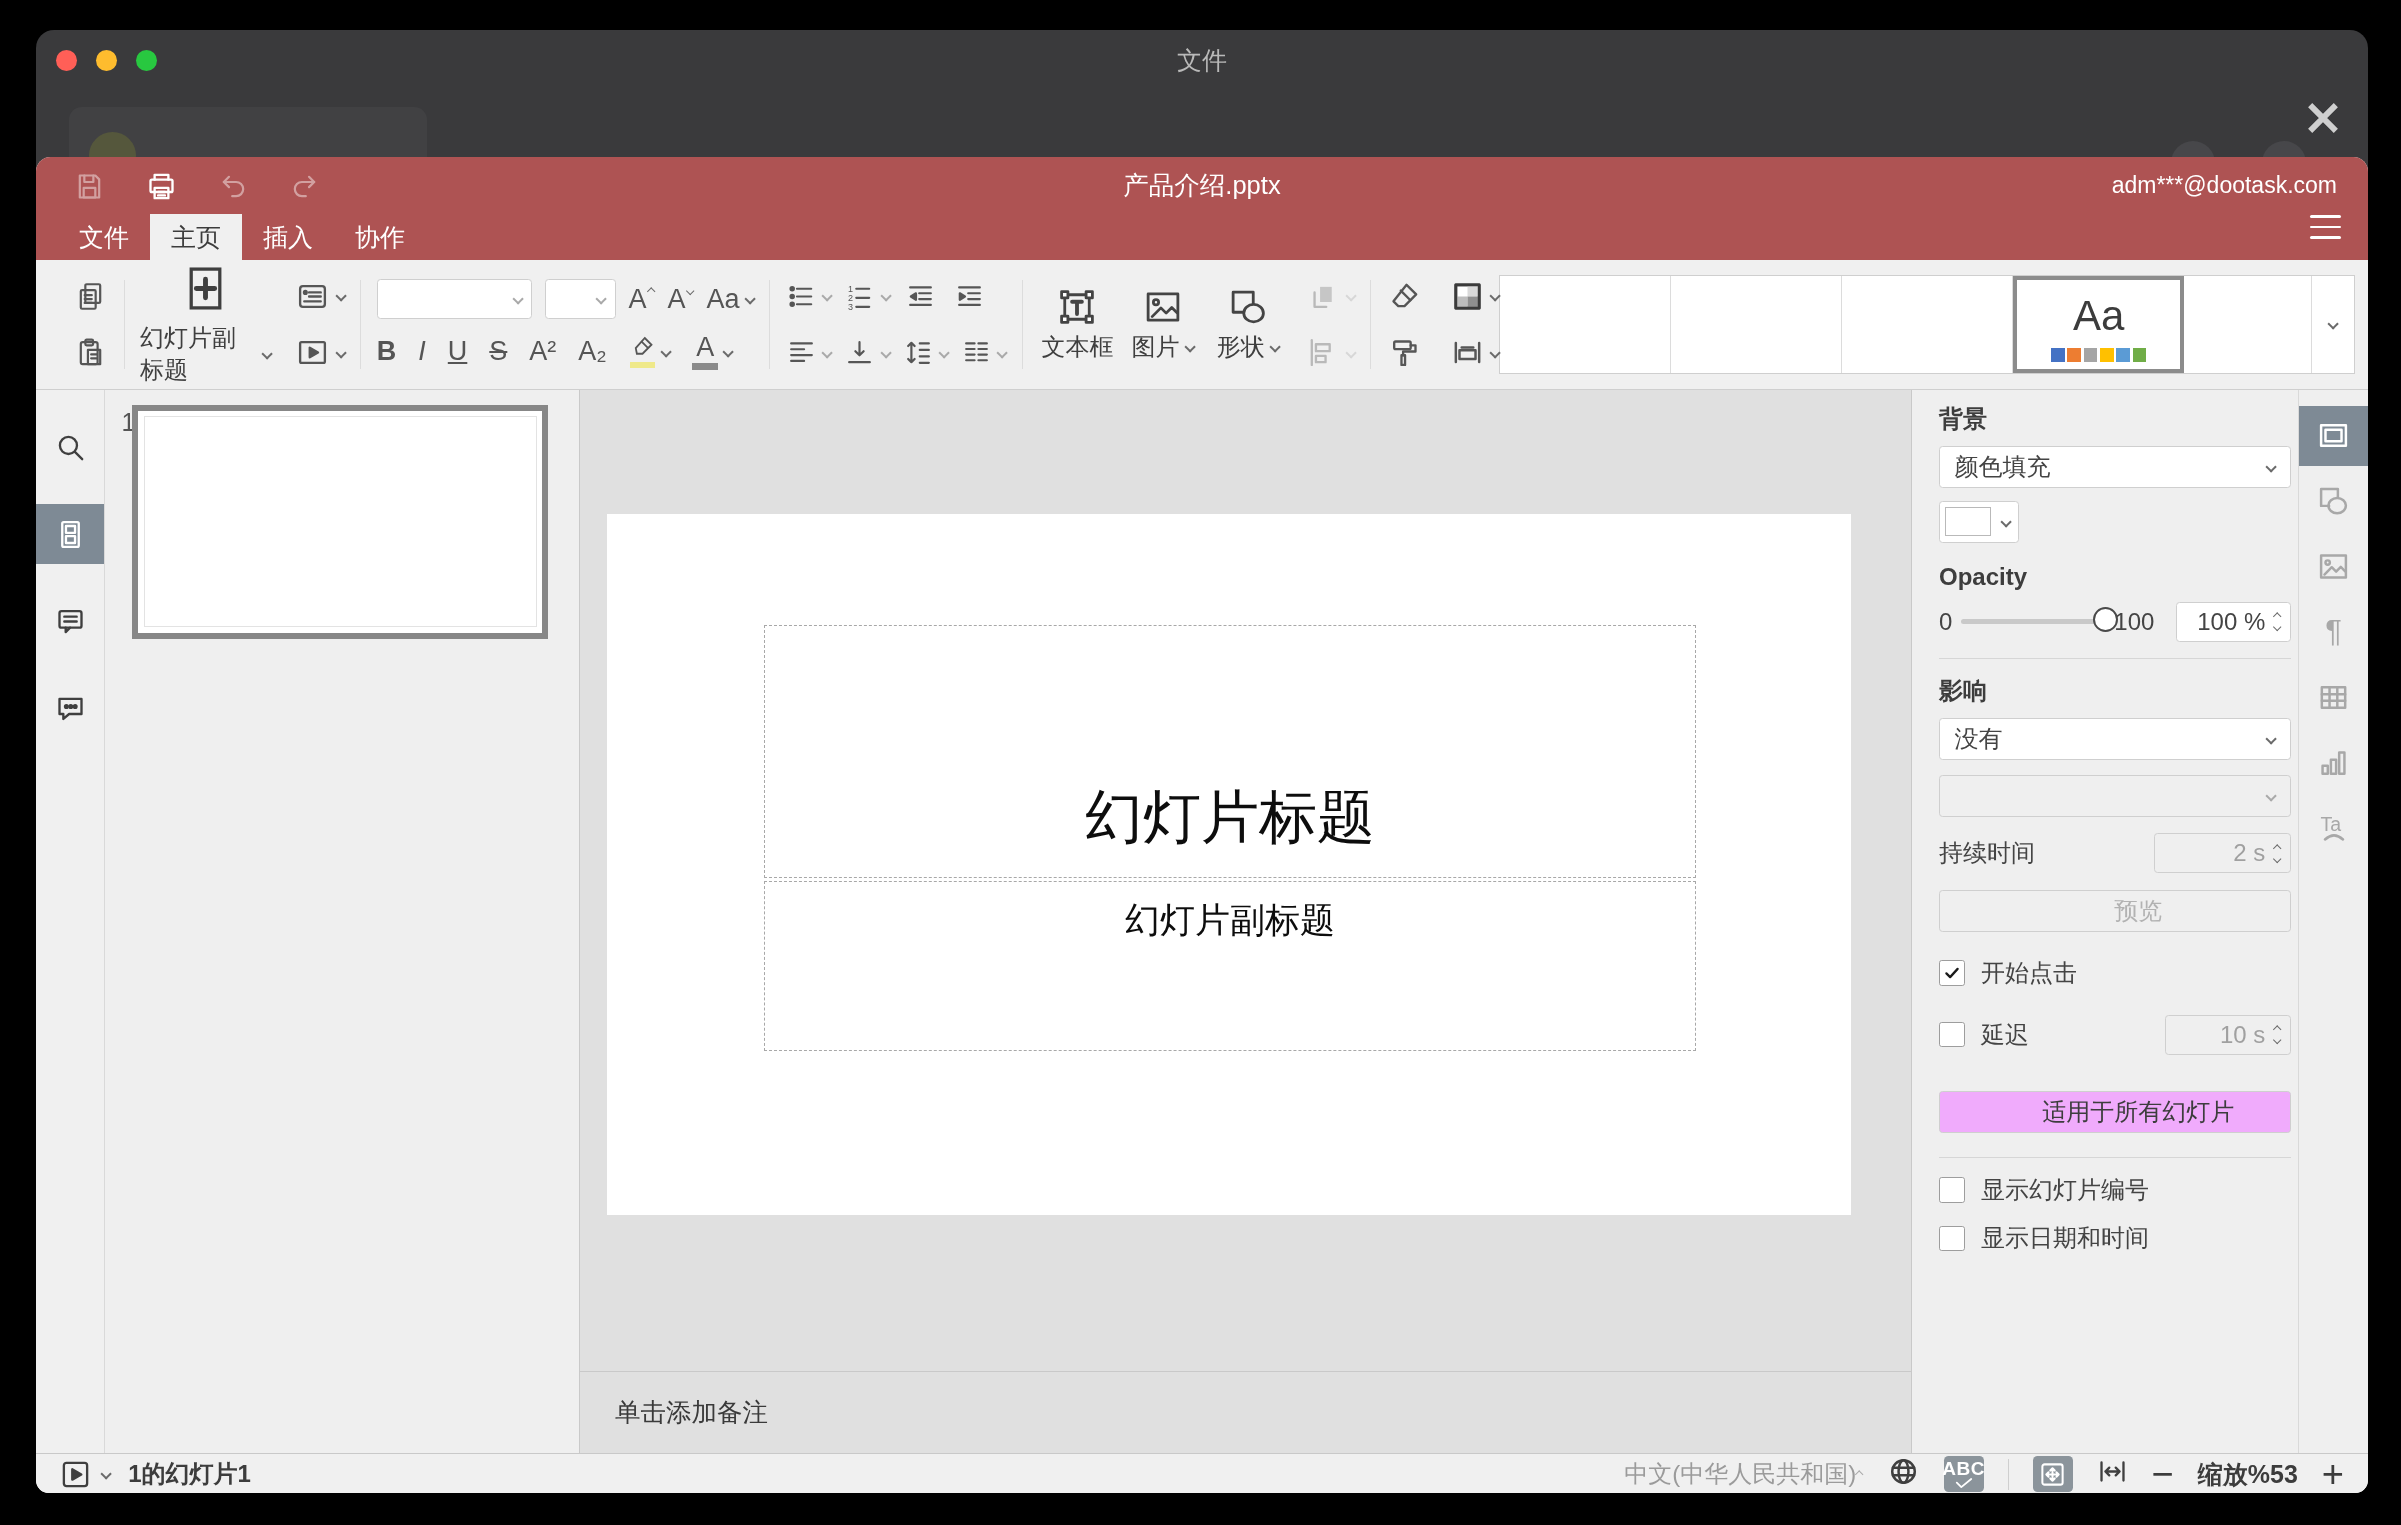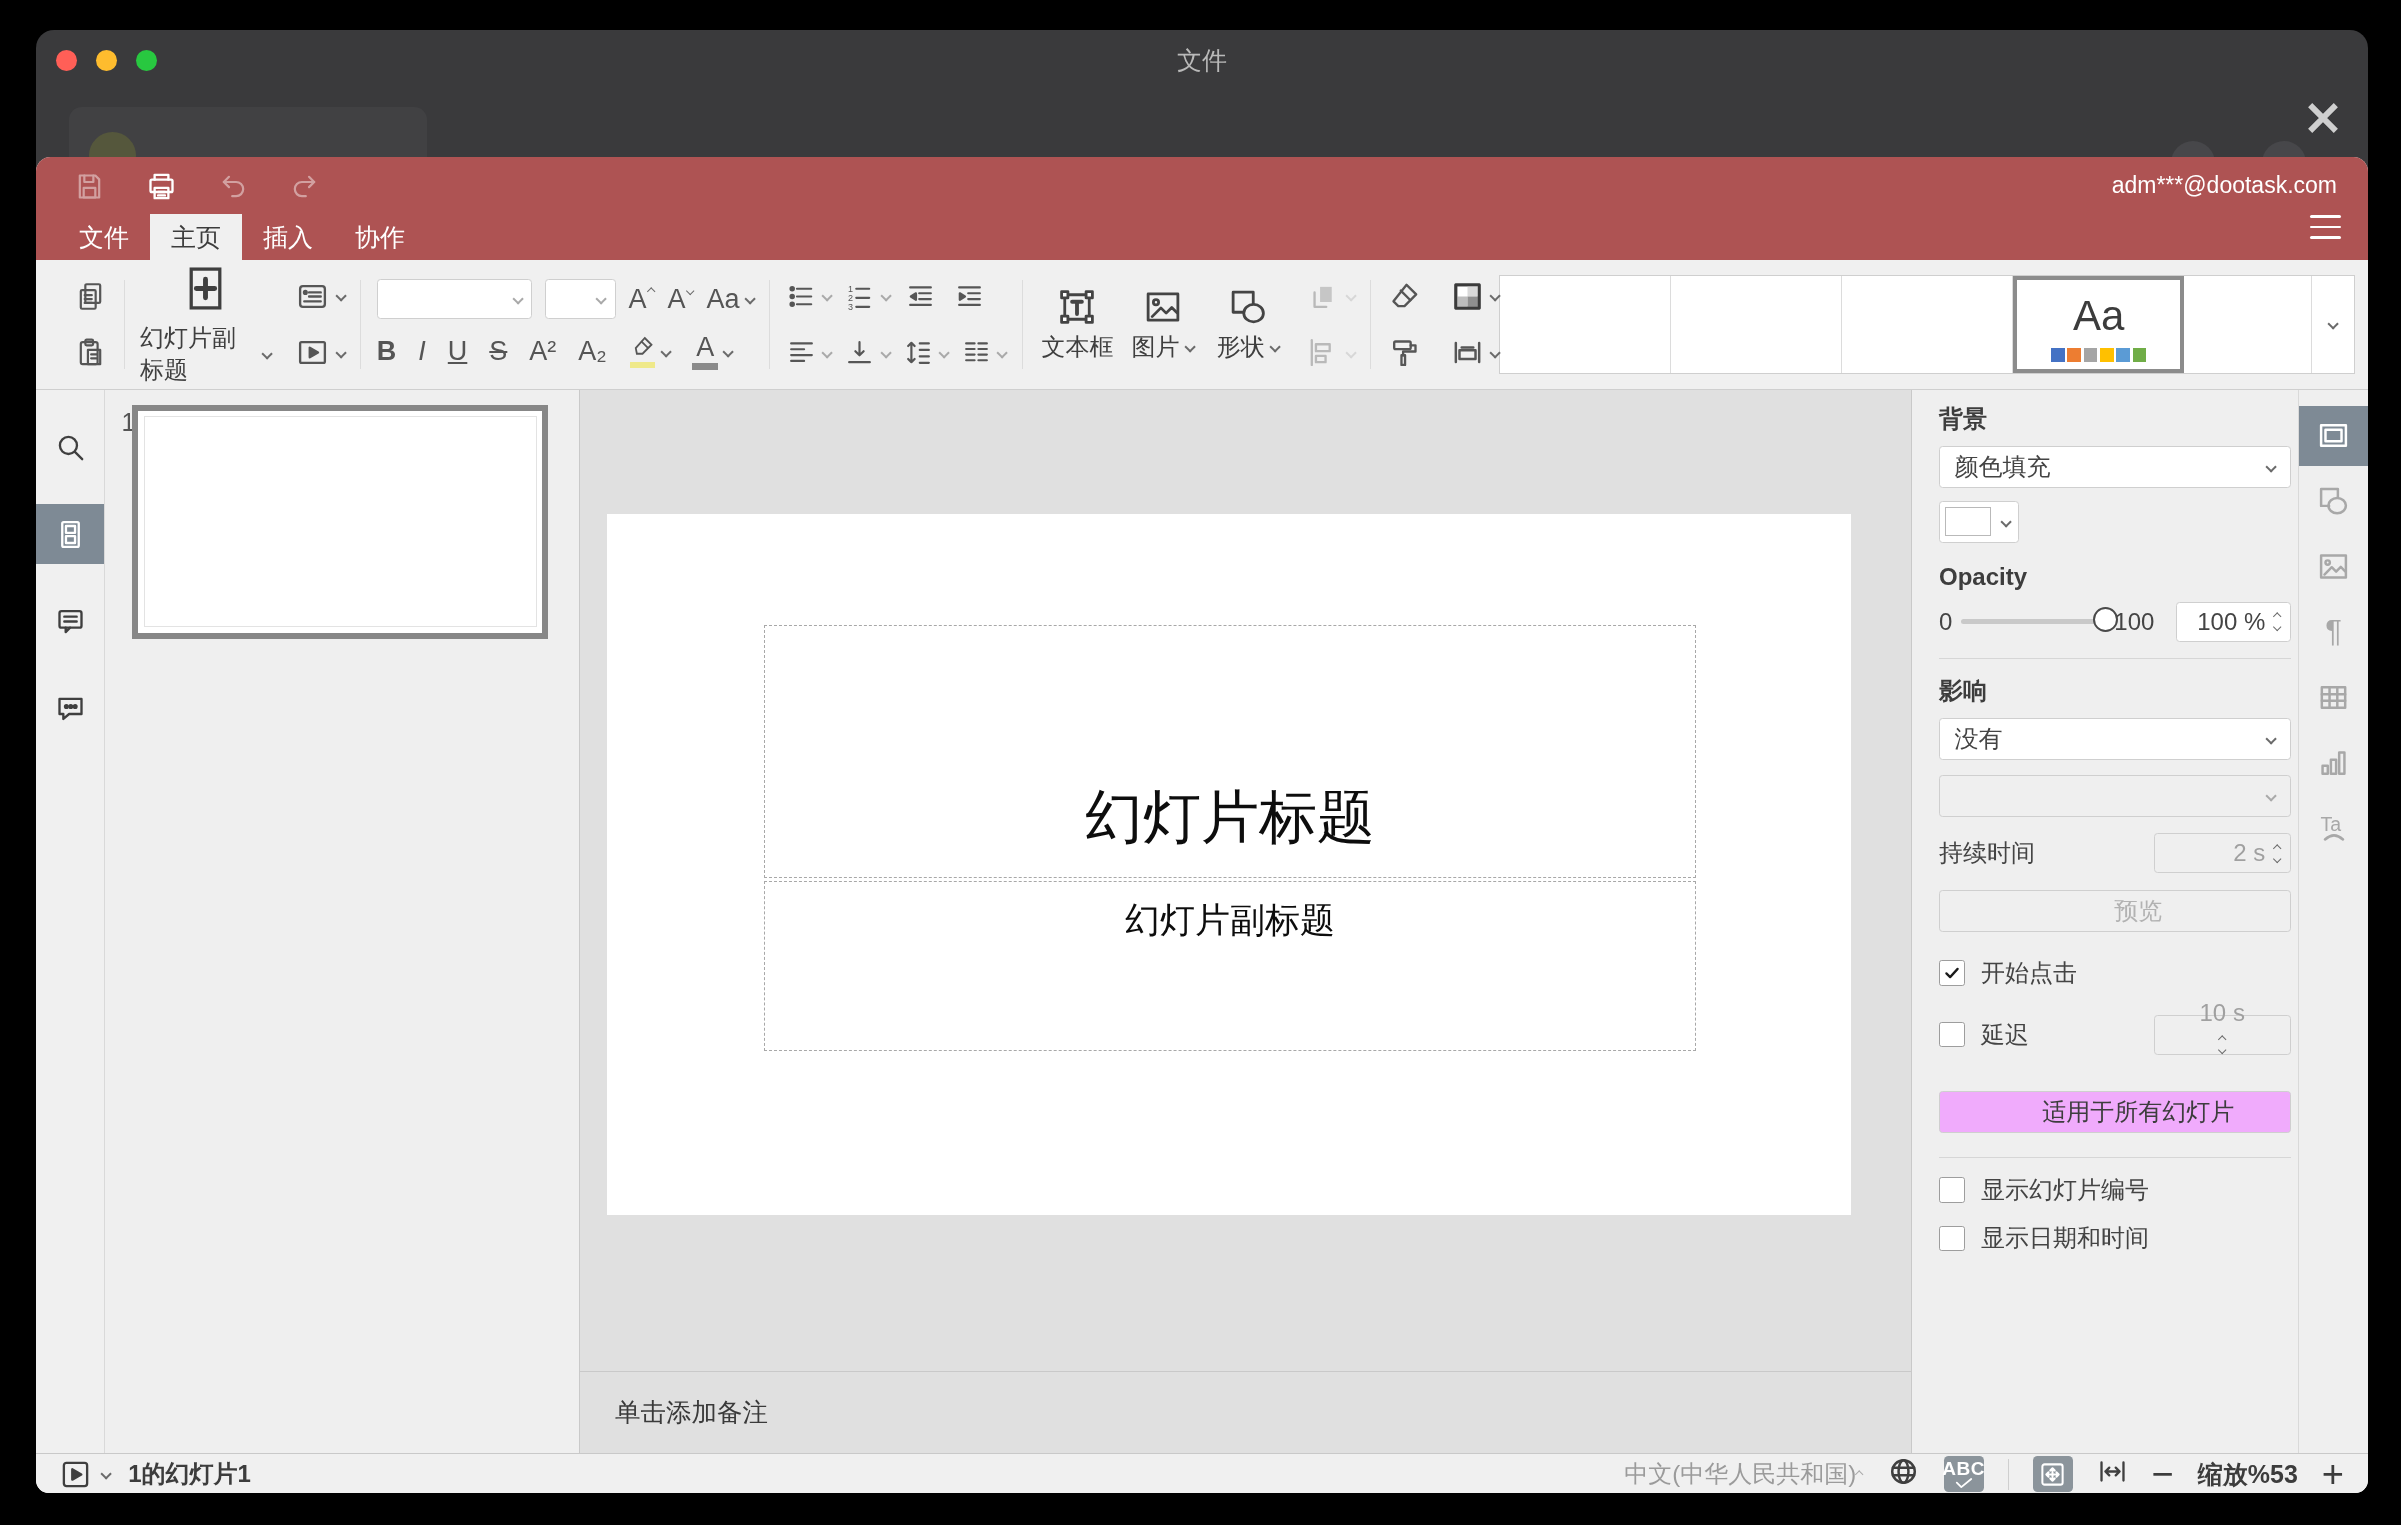--- a/index.html
+++ b/index.html
@@ -131,21 +131,21 @@
   .dur-row { display:flex; align-items:center; margin-top:16.4px; }
   .dur-row .spin { margin-left:auto; width:137px; }
   .btn { height:42px; border:0.9px solid #cfcfcf; border-radius:3.6px; display:flex; align-items:center;
     justify-content:center; cursor:pointer;padding-left:47px; }
   .btn.off { color:#b2b2b2; background:transparent; margin-top:16.4px; }
   .btn.white { background:#f0abfc; color:#3d3d3d; margin-top:36px; }
   .cb-row { display:flex; align-items:center; gap:16.4px; margin-top:25.5px; cursor:pointer; }
   .cb { width:25.5px; height:25.5px; background:#fff; border:1.8px solid #9d9d9d; border-radius:2.7px;
     display:flex; align-items:center; justify-content:center; flex:none; }
   .cb svg { stroke:#1a1a1a; stroke-width:3; fill:none; stroke-linecap:round; stroke-linejoin:round; }
-  .cb-row .spin { margin-left:auto; width:137px;flex-direction:column; }
+  .cb-row .spin { margin-left:auto; width:126px; }
 
   
   .rightbar { width:70px; flex:none; background:#efefef; border-left:0.9px solid #d9d9d9;
     display:flex; flex-direction:column; align-items:center; padding-top:15.5px; }
   .rbtn { width:100%; height:60px; display:flex; align-items:center; justify-content:center;
     cursor:pointer; margin-bottom:5.5px; }
   .rbtn svg { stroke:#a8a8a8; fill:none; stroke-width:1.7; stroke-linecap:round; stroke-linejoin:round; }
   .rbtn.active { background:#7e8a95; }
   .rbtn.active svg { stroke:#fff; }
   .rbtn .glyph { color:#a8a8a8; font-size:31px; }
@@ -215,20 +215,21 @@
               <path d="M4.5 8.5h9.5a5.5 5.5 0 0 1 0 11h-3"></path>
             </svg>
         </span>
         <span class="hicon dim">
           <svg width="31" height="31" viewBox="0 0 24 24">
               <path d="M15.5 4.5 19.5 8.5 15.5 12.5"></path>
               <path d="M19.5 8.5H10a5.5 5.5 0 0 0 0 11h3"></path>
             </svg>
         </span>
       </div>
+      <div class="doc-title">产品介绍.pptx</div>
       <div class="user-mail">adm***@dootask.com</div>
       <div class="red-row2">
         <div class="tab">文件</div>
         <div class="tab active">主页</div>
         <div class="tab">插入</div>
         <div class="tab">协作</div>
       </div>
       <div class="burger">
           <i></i>
           <i></i>

